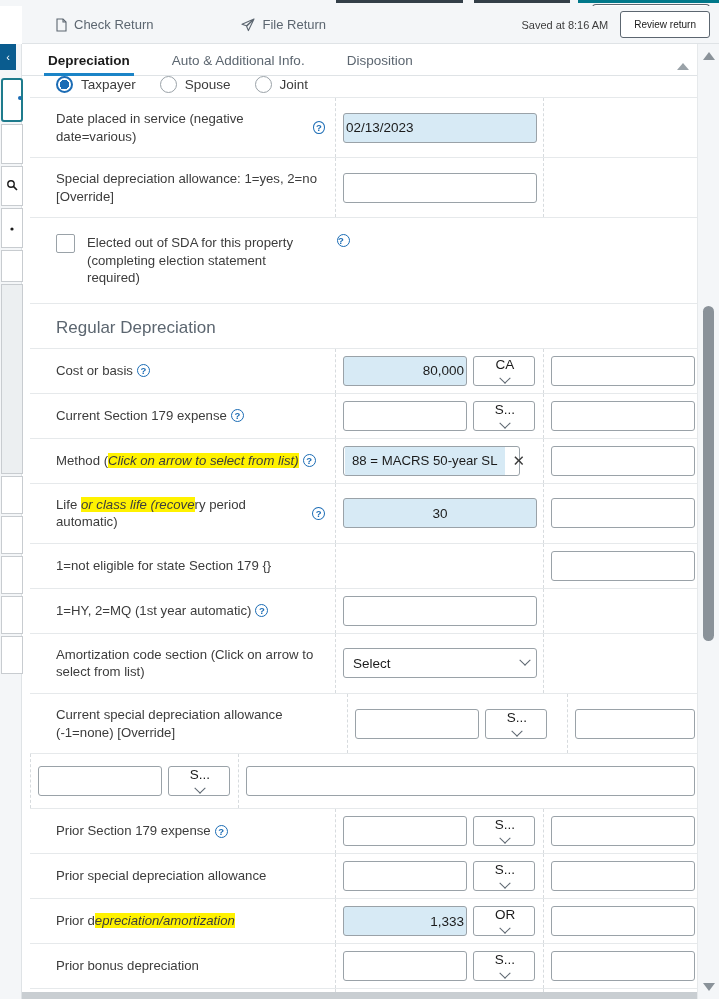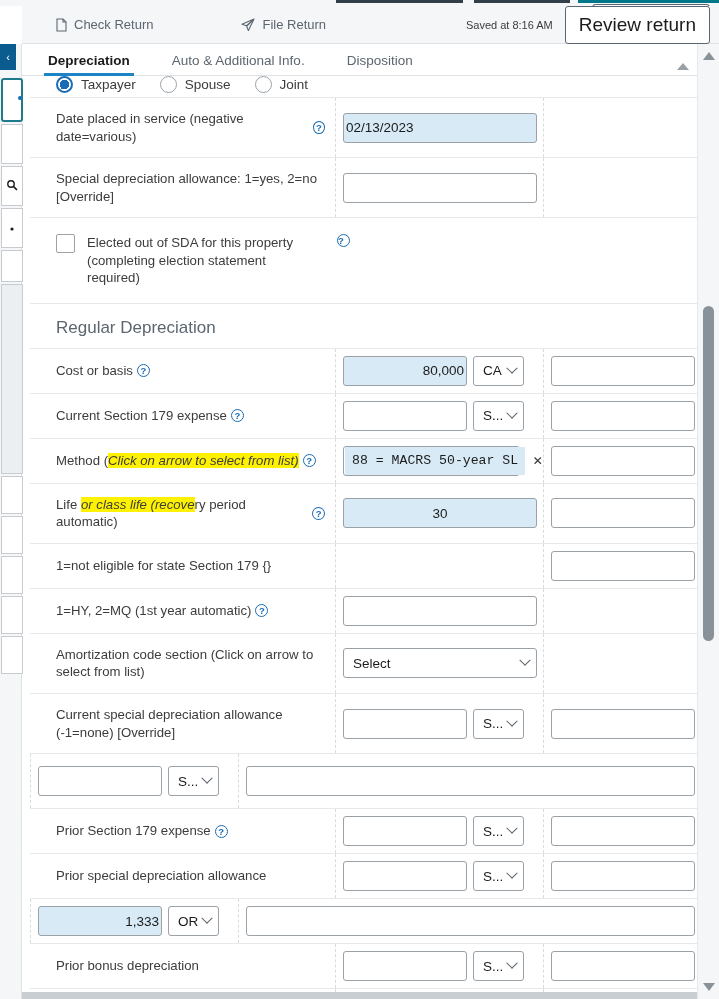--- a/index.html
+++ b/index.html
@@ -23,21 +23,21 @@
   .toolbar { position: absolute; top: 6px; left: 22px; width: 697px; height: 38px;
              background: #f4f6f8; border-bottom: 1px solid #dfe3e6;
              display: flex; align-items: center; }
   .tb-btn { display: flex; align-items: center; gap: 7px; font-size: 13px; color: #5c6670;
             padding: 4px 8px; cursor: pointer; }
   .tb-btn.first { margin-left: 26px; }
   .tb-btn.second { margin-left: 72px; }
   .tb-spacer { flex: 1; }
   .saved-text { font-size: 11px; color: #3c3c3c; margin-right: 12px; white-space: nowrap; }
   .review-btn { border: 1.5px solid #5c6670; background: #fff; border-radius: 3px;
-                font-size: 19px; color: #1b1b1b; padding: 7px 13px; margin-right: 9px;
+                font-size: 10px; color: #1b1b1b; padding: 7px 13px; margin-right: 9px;
                 cursor: pointer; font-family: "Liberation Sans", sans-serif; white-space: nowrap; }
   .ico { display: inline-block; line-height: 0; }
 
   
   .rail { position: absolute; top: 44px; left: 0; width: 22px; height: 955px; background: #f4f6f8;
           border-right: 1px solid #dfe3e6; }
   .rail-collapse { position: absolute; top: 0px; left: 0; width: 16px; height: 26px;
                    background: #0a5c8f; color: #fff; font-size: 11px; display: flex;
                    align-items: center; justify-content: center; cursor: pointer; }
   .rail-btn { position: absolute; left: 1px; width: 22px; background: #fff;
@@ -92,29 +92,29 @@
     height: 30px; border: 1px solid #9aa2a8; border-radius: 3px; background: #fff;
     font-size: 13.5px; font-family: "Liberation Sans", sans-serif; color: #1b1b1b;
     padding: 0 2px; outline: none;
   }
   .fld.num { width: 124px; text-align: right; }
   .fld.blue { background: #d7eaf5; }
   .fld.date { width: 196px; text-align: left; }
   .fld.wide { width: 196px; }
   .fld.full { width: 100%; }
   .fld.chip { width: 177px; display: flex; align-items: center; justify-content: space-between;
-              padding: 0 6px 0 8px; background: #fff; font-family: Liberation Mono, monospace; }
+              padding: 0 6px 0 8px; background: #fff; }
   .chip-val { background: #d7eaf5; height: 28px; display: flex; align-items: center;
               padding: 0 7px; font-size: 13.2px; margin: 0 0 0 -7px; white-space: nowrap; }
   .chip-x { color: #3c3c3c; font-size: 15px; cursor: pointer; padding-left: 8px; }
 
   .sel { height: 30px; border: 1px solid #9aa2a8; border-radius: 3px; background: #fff;
          display: flex; align-items: center; justify-content: space-between;
          font-size: 13.5px; color: #1b1b1b; padding: 0 7px 0 9px; cursor: pointer; }
-  .sel.small { width: 51px; }
+  .sel.small { width: 62px; flex-direction: column; }
   .sel.medium { width: 196px; }
   .caret { width: 8px; height: 8px; border-right: 1.6px solid #5c6670;
            border-bottom: 1.6px solid #5c6670; transform: rotate(45deg) translate(-2px,-2px);
            flex: none; }
 
   .section-hd { font-size: 17px; color: #5c6670; padding: 14px 26px 10px 26px;
                 border-top: 1px solid #e6e9eb; }
 
   .chk { width: 19px; height: 19px; border: 1.3px solid #9aa2a8; border-radius: 2px;
          background: #fff; flex: none; margin-right: 12px; cursor: pointer; }
@@ -339,37 +339,37 @@
         </div>
         <div class="f-cell">
           <div class="sel medium">
             <span>Select</span>
             <span class="caret"></span>
           </div>
         </div>
         <div class="f3-cell"></div>
       </div>
 
+      <div class="row" style="min-height:55px;gap:12px;">
+        <div class="lbl-cell">
+          <span class="lbl">Current special depreciation allowance (-1=none) [Override]</span>
+        </div>
+        <div class="f-cell">
+          <input class="fld num" value="" style="">
+          <div class="sel small">
+            <span>S...</span>
+            <span class="caret"></span>
+          </div>
+        </div>
+        <div class="f3-cell">
+          <input class="fld full" style="">
+        </div>
+      </div>
+
       <div class="row" style="min-height:55px;">
-        <div class="lbl-cell">
-          <span class="lbl">Current special depreciation allowance (-1=none) [Override]</span>
-        </div>
-        <div class="f-cell">
-          <input class="fld num" value="" style="">
-          <div class="sel small">
-            <span>S...</span>
-            <span class="caret"></span>
-          </div>
-        </div>
-        <div class="f3-cell">
-          <input class="fld full" style="">
-        </div>
-      </div>
-
-      <div class="row" style="min-height:55px;">
         <div class="f-cell">
           <input class="fld num" value="" style="">
           <div class="sel small">
             <span>S...</span>
             <span class="caret"></span>
           </div>
         </div>
         <div class="f3-cell">
           <input class="fld full" style="">
         </div>
@@ -402,20 +402,23 @@
             <span>S...</span>
             <span class="caret"></span>
           </div>
         </div>
         <div class="f3-cell">
           <input class="fld full" style="">
         </div>
       </div>
 
       <div class="row">
+        <div class="lbl-cell">
+          <span class="lbl"><span>Prior d</span><span class="hl">epreciation/amortization</span></span>
+        </div>
         <div class="f-cell">
           <input class="fld num blue" value="1,333" style="">
           <div class="sel small">
             <span>OR</span>
             <span class="caret"></span>
           </div>
         </div>
         <div class="f3-cell">
           <input class="fld full" style="">
         </div>

